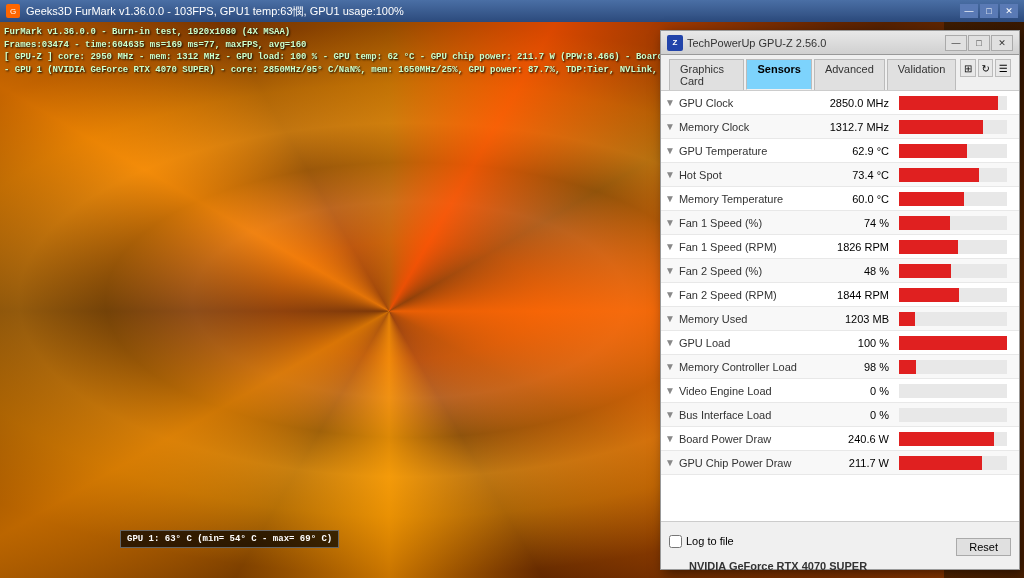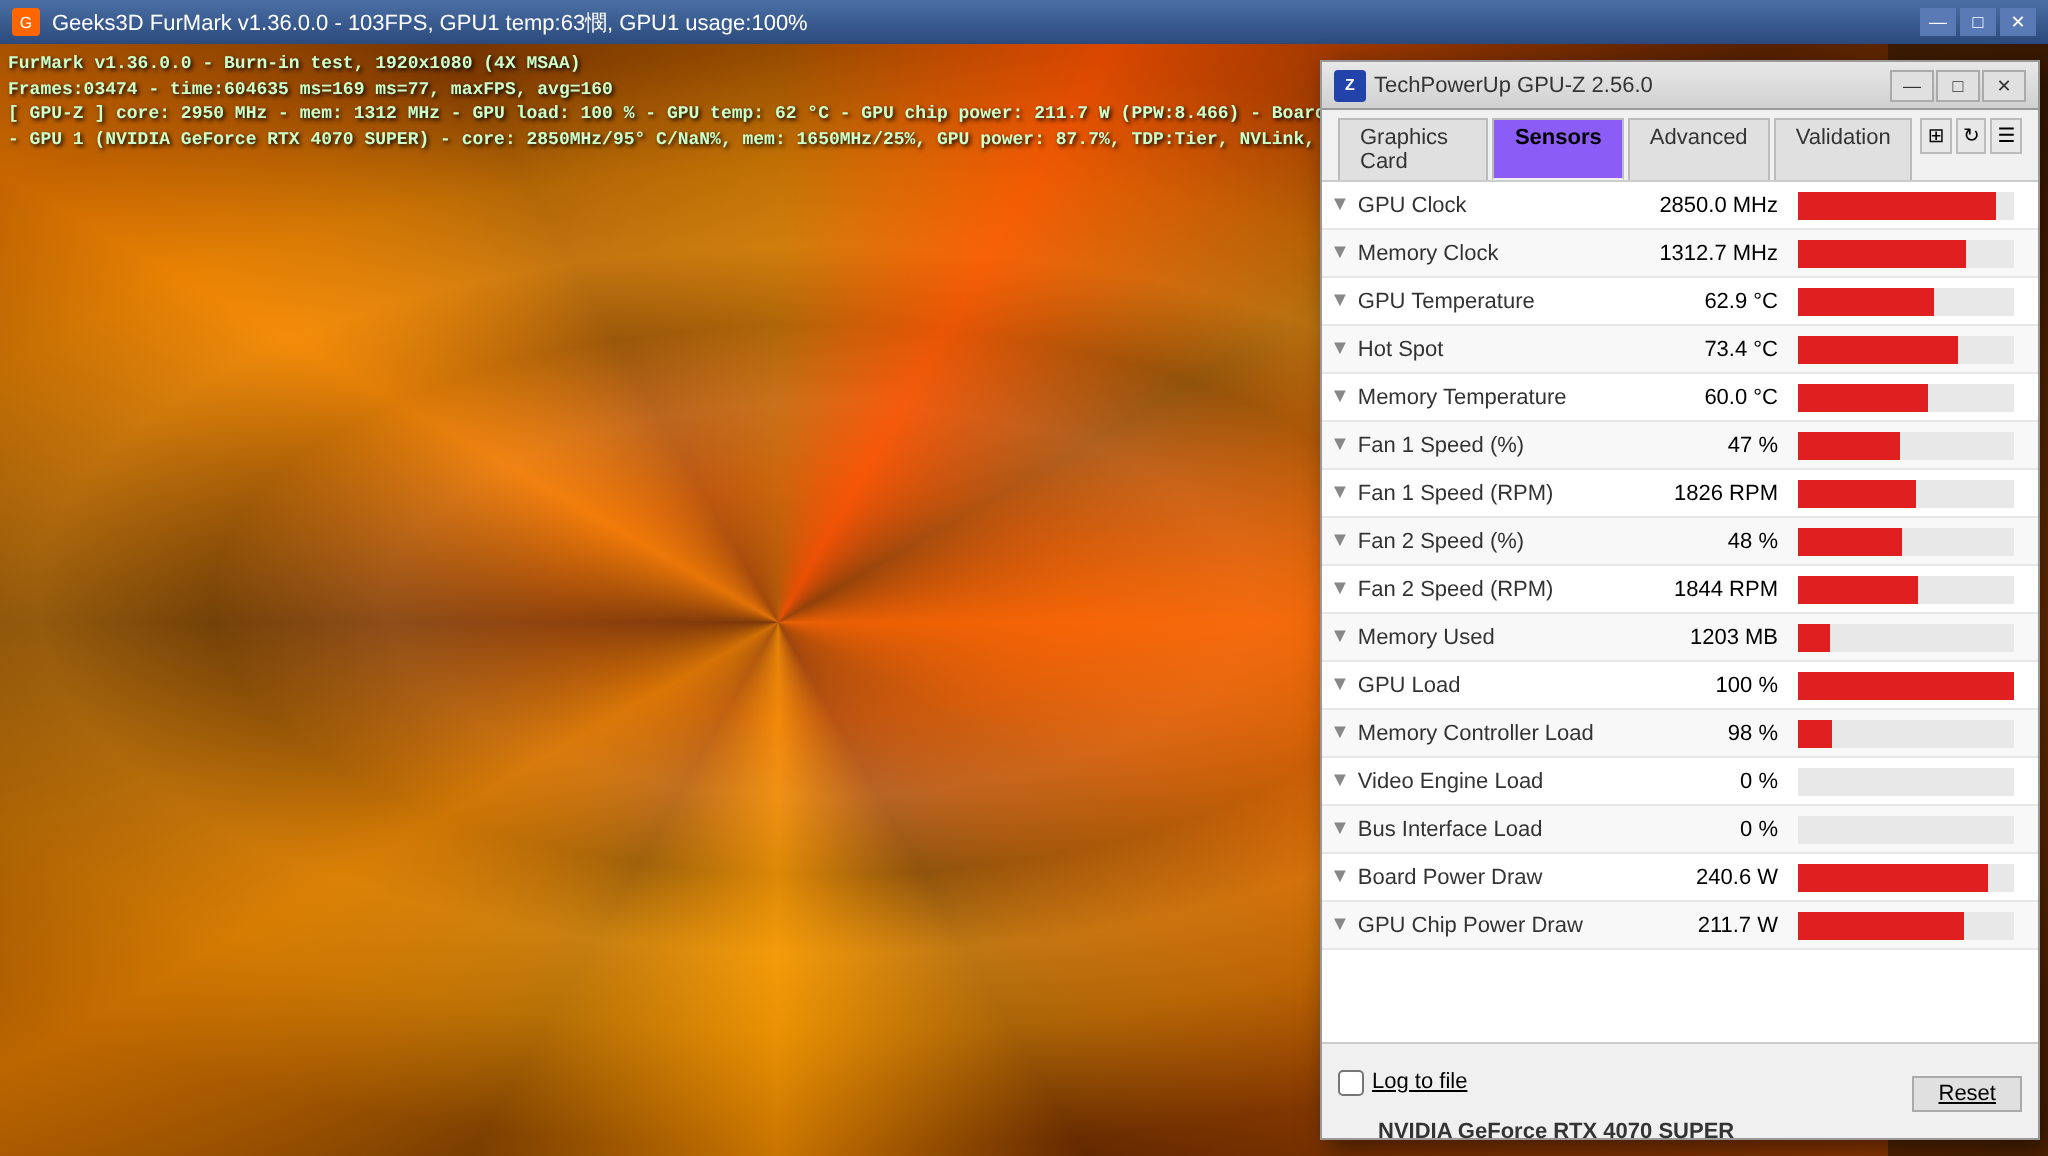--- a/index.html
+++ b/index.html
@@ -131,21 +131,21 @@
       padding: 3px 10px;
       font-size: 11px;
       cursor: pointer;
       border: 1px solid #bbb;
       border-bottom: none;
       background: #e0e0e0;
       color: #333;
     }
 
     .gpuz-tab.active {
-      background: #8b5cf6;
+      background: #7dd3fc;
       border-bottom: 1px solid #f0f0f0;
       font-weight: bold;
       color: #000;
     }
 
     .gpuz-tb-btn {
       width: 20px; height: 18px;
       background: #e8e8e8;
       border: 1px solid #bbb;
       cursor: pointer;
@@ -210,21 +210,20 @@
       background: #f0f0f0;
       border-top: 1px solid #ccc;
       padding: 4px 8px;
     }
 
     .gpuz-footer-top {
       display: flex;
       align-items: center;
       justify-content: space-between;
       margin-bottom: 4px;
-      text-decoration: underline;
     }
 
     .log-to-file {
       display: flex;
       align-items: center;
       gap: 4px;
       font-size: 11px;
     }
 
     .reset-btn {
@@ -290,20 +289,23 @@
     </div>
     <div class="right-panel-dark"></div>
 
     <div class="furmark-overlay-text">
       <div>FurMark v1.36.0.0 - Burn-in test, 1920x1080 (4X MSAA)</div>
       <div>Frames:03474 - time:604635 ms=169 ms=77, maxFPS, avg=160</div>
       <div>[ GPU-Z ] core: 2950 MHz - mem: 1312 MHz - GPU load: 100 % - GPU temp: 62 °C - GPU chip power: 211.7 W (PPW:8.466) - Board power: 248.6 W (PPW: 9.329) - GPU voltage: 1.095 V</div>
       <div>- GPU 1 (NVIDIA GeForce RTX 4070 SUPER) - core: 2850MHz/95° C/NaN%, mem: 1650MHz/25%, GPU power: 87.7%, TDP:Tier, NVLink, TDP NV, TDP:%: 63, OV:0</div>
     </div>
 
+    <div class="gpu-temp-box">
+      <span>GPU 1: 63° C (min= 54° C - max= 69° C)</span>
+    </div>
   </div>
 </div>
 
 <div class="gpuz-window">
   <div class="gpuz-titlebar">
     <div class="gpuz-title-left">
       <div class="gpuz-logo">Z</div>
       <span>TechPowerUp GPU-Z 2.56.0</span>
     </div>
     <div class="gpuz-win-btns">
@@ -374,21 +376,21 @@
         <div class="sensor-value">60.0 °C</div>
         <div class="sensor-bar-container">
           <div class="sensor-bar" style="width: 60%;"></div>
         </div>
       </div>
       <div class="sensor-row">
         <div class="sensor-name">
           <span style="font-size:10px;color:#888;cursor:pointer;margin-right:2px;">▼</span>
           <span>Fan 1 Speed (%)</span>
         </div>
-        <div class="sensor-value">47 %</div>
+        <div class="sensor-value">74 %</div>
         <div class="sensor-bar-container">
           <div class="sensor-bar" style="width: 47%;"></div>
         </div>
       </div>
       <div class="sensor-row">
         <div class="sensor-name">
           <span style="font-size:10px;color:#888;cursor:pointer;margin-right:2px;">▼</span>
           <span>Fan 1 Speed (RPM)</span>
         </div>
         <div class="sensor-value">1826 RPM</div>

